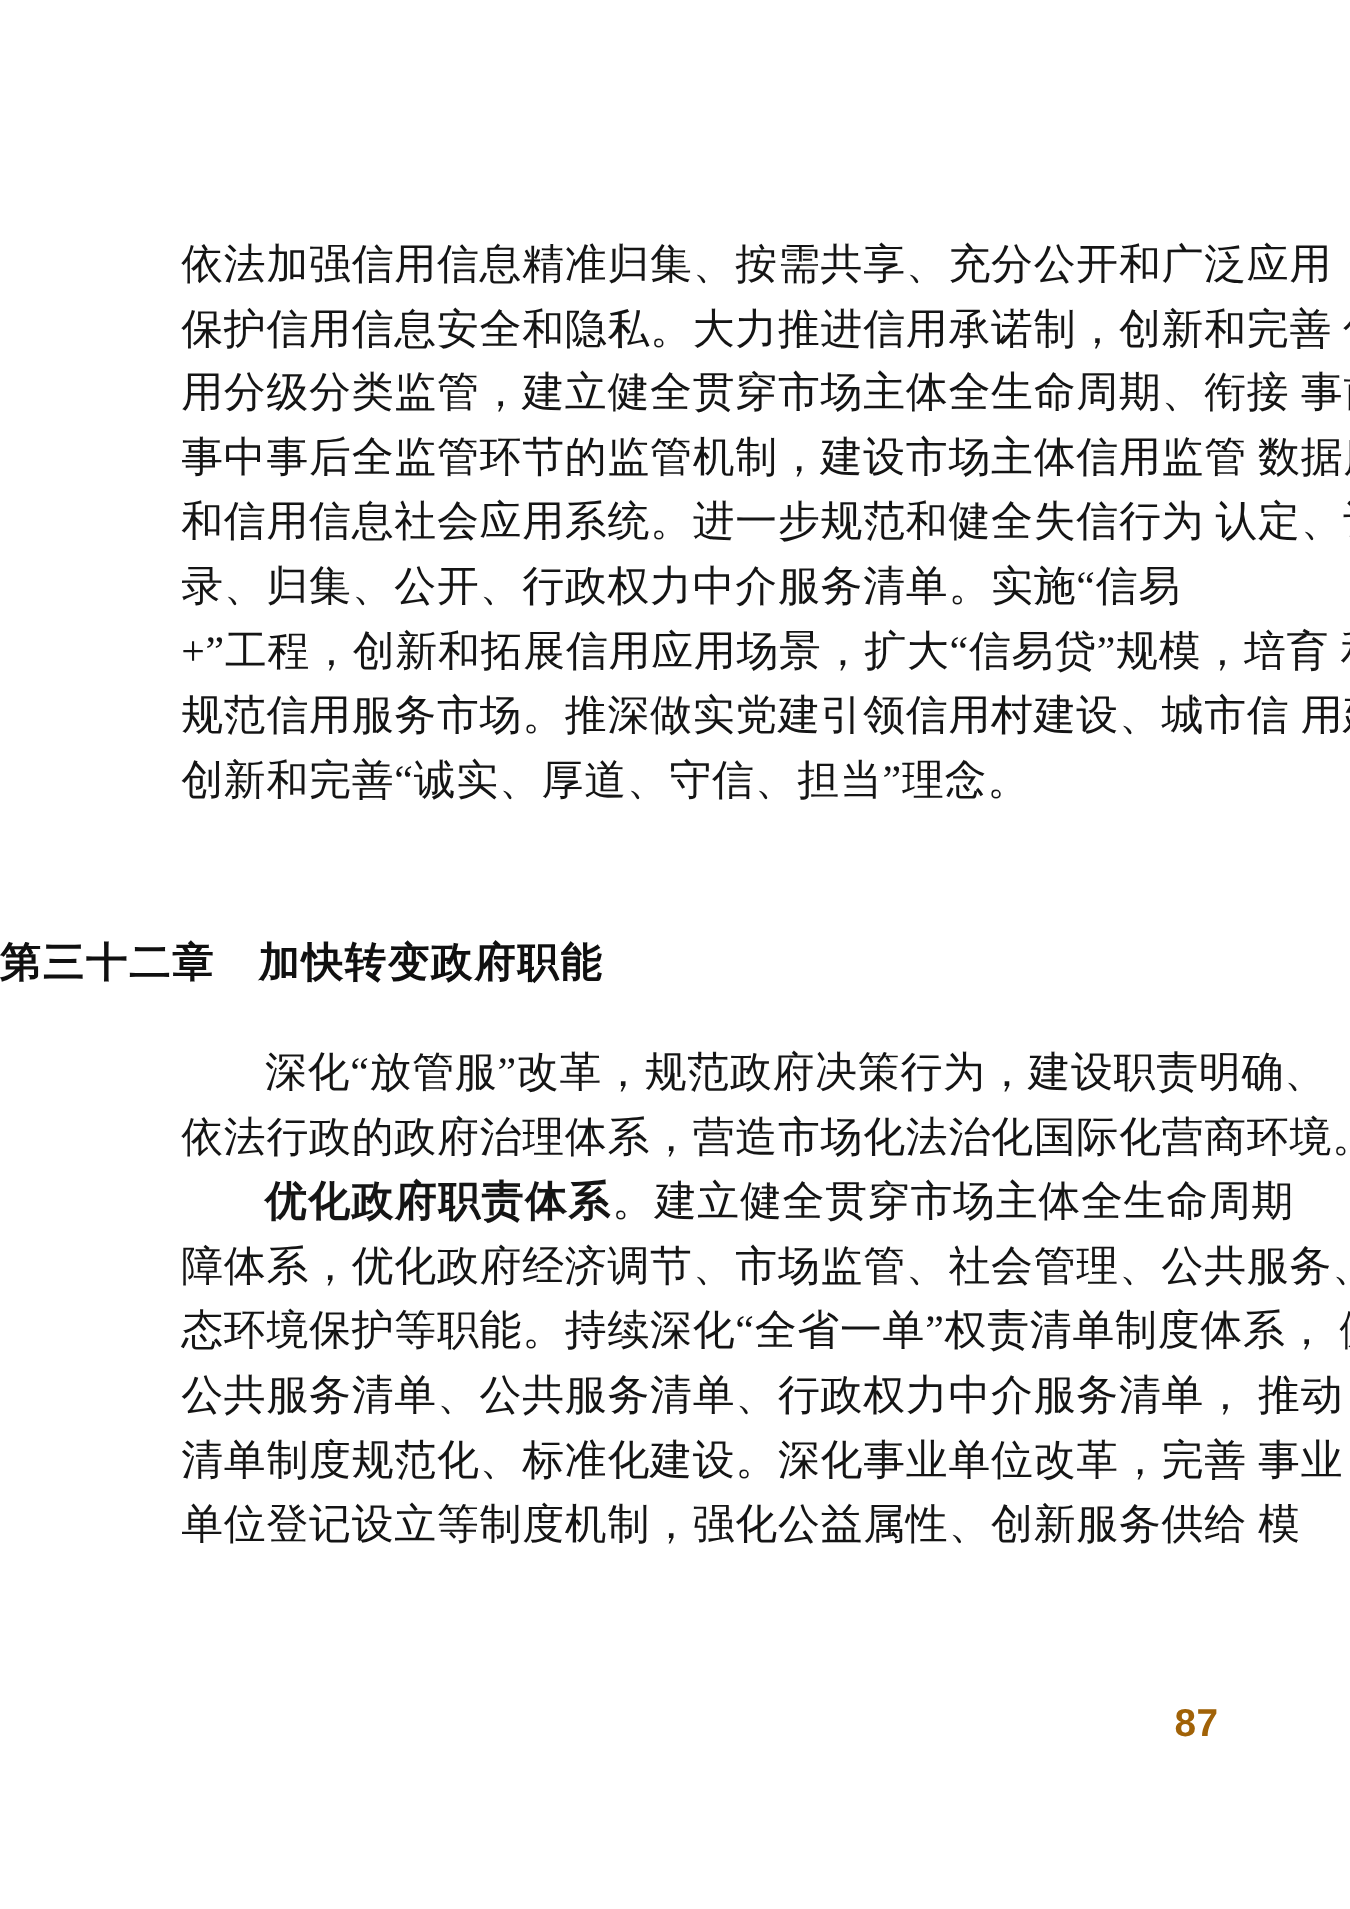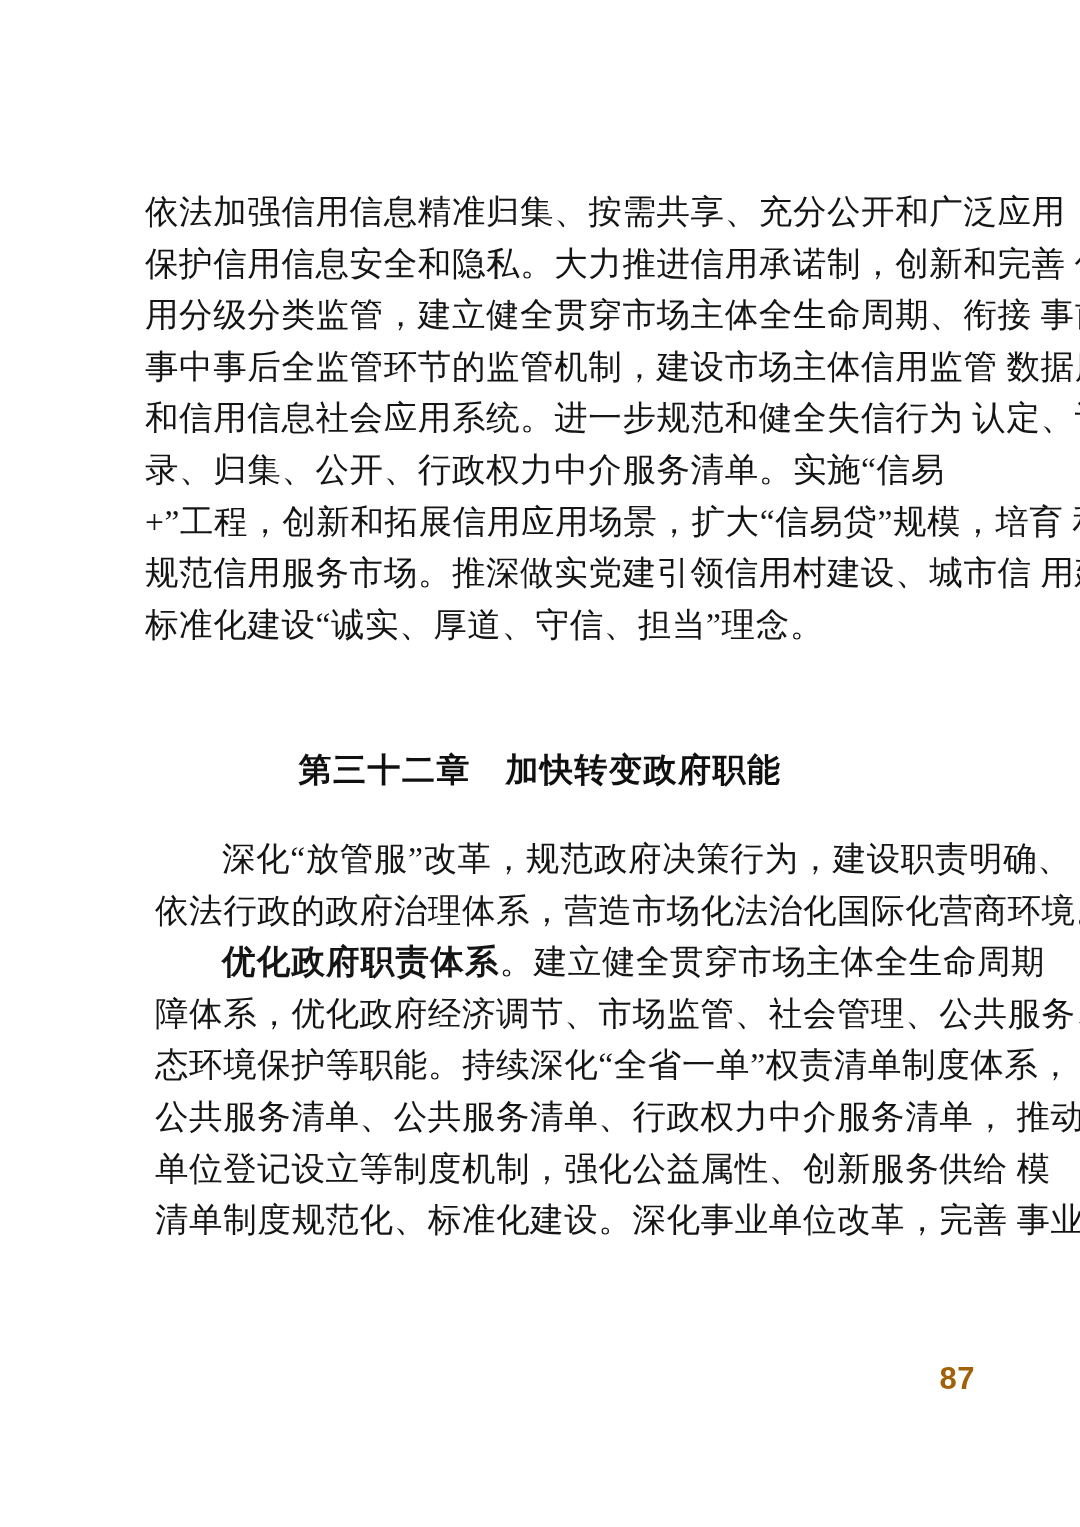--- a/index.html
+++ b/index.html
@@ -53,36 +53,34 @@
     font-weight: 700;
     letter-spacing: 1.2px;
   }
 
   
   .chapter-heading {
     position: absolute;
     left: 0;
     top: 748px;
     width: 1080px;
-    text-align: center;
     font-family: "Liberation Sans", "DejaVu Sans", sans-serif;
     font-weight: 700;
     font-size: 33px;
     letter-spacing: 1.5px;
     color: #101010;
     white-space: pre;
   }
 
   
   .body-block-2 {
     position: absolute;
     left: 145px;
     top: 833px;
     width: 806px;
-    margin-left: 10px;
   }
 
   
   .page-number {
     position: absolute;
     right: 105px;
     top: 1361px;
     font-family: "Liberation Sans", "DejaVu Sans", sans-serif;
     font-weight: 700;
     font-size: 31px;
@@ -97,31 +95,31 @@
 
   <div class="body-block">
     <div class="line">依法加强信用信息精准归集、按需共享、充分公开和广泛应用，</div>
     <div class="line">保护信用信息安全和隐私。大力推进信用承诺制，创新和完善 信</div>
     <div class="line">用分级分类监管，建立健全贯穿市场主体全生命周期、衔接 事前</div>
     <div class="line">事中事后全监管环节的监管机制，建设市场主体信用监管 数据库</div>
     <div class="line">和信用信息社会应用系统。进一步规范和健全失信行为 认定、记</div>
     <div class="line">录、归集、公开、行政权力中介服务清单。实施“信易</div>
     <div class="line">+”工程，创新和拓展信用应用场景，扩大“信易贷”规模，培育 和</div>
     <div class="line">规范信用服务市场。推深做实党建引领信用村建设、城市信 用建</div>
-    <div class="line">标准化建设“诚实、厚道、守信、担当”理念。</div>
+    <div class="line">创新和完善“诚实、厚道、守信、担当”理念。</div>
   </div>
 
   <div class="chapter-heading">第三十二章　加快转变政府职能</div>
 
   <div class="body-block-2">
     <div class="line indent">深化“放管服”改革，规范政府决策行为，建设职责明确、</div>
     <div class="line">依法行政的政府治理体系，营造市场化法治化国际化营商环境。</div>
     <div class="line indent"><span class="lead-bold">优化政府职责体系</span><span>。建立健全贯穿市场主体全生命周期</span></div>
     <div class="line">障体系，优化政府经济调节、市场监管、社会管理、公共服务、 生</div>
     <div class="line">态环境保护等职能。持续深化“全省一单”权责清单制度体系， 健全</div>
     <div class="line">公共服务清单、公共服务清单、行政权力中介服务清单， 推动</div>
+    <div class="line">清单制度规范化、标准化建设。深化事业单位改革，完善 事业</div>
     <div class="line">单位登记设立等制度机制，强化公益属性、创新服务供给 模</div>
-    <div class="line">清单制度规范化、标准化建设。深化事业单位改革，完善 事业</div>
   </div>
 
   <div class="page-number">87</div>
 
 </div>
 
 </body></html>

